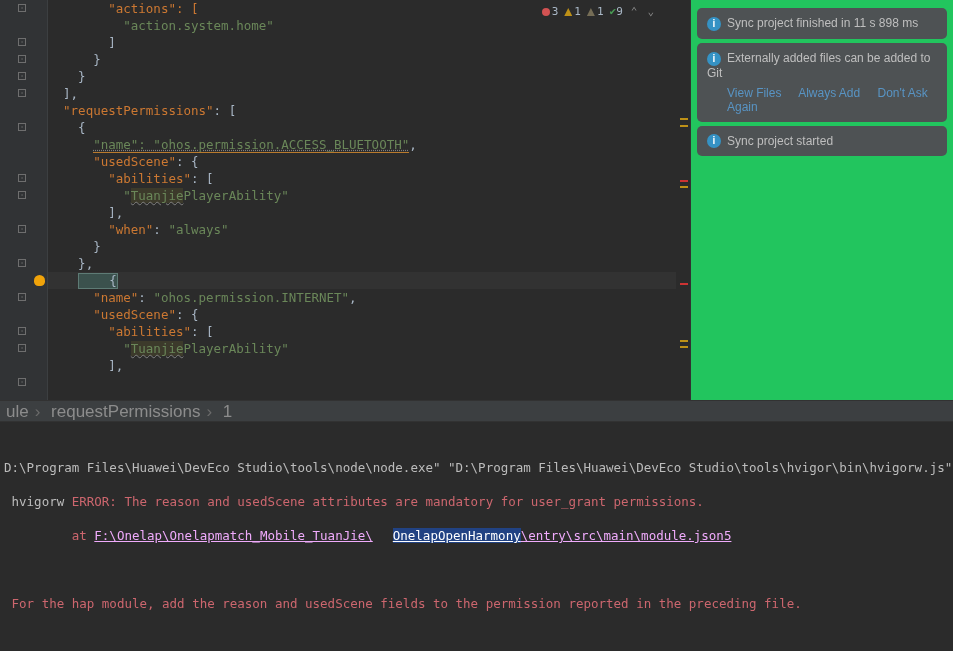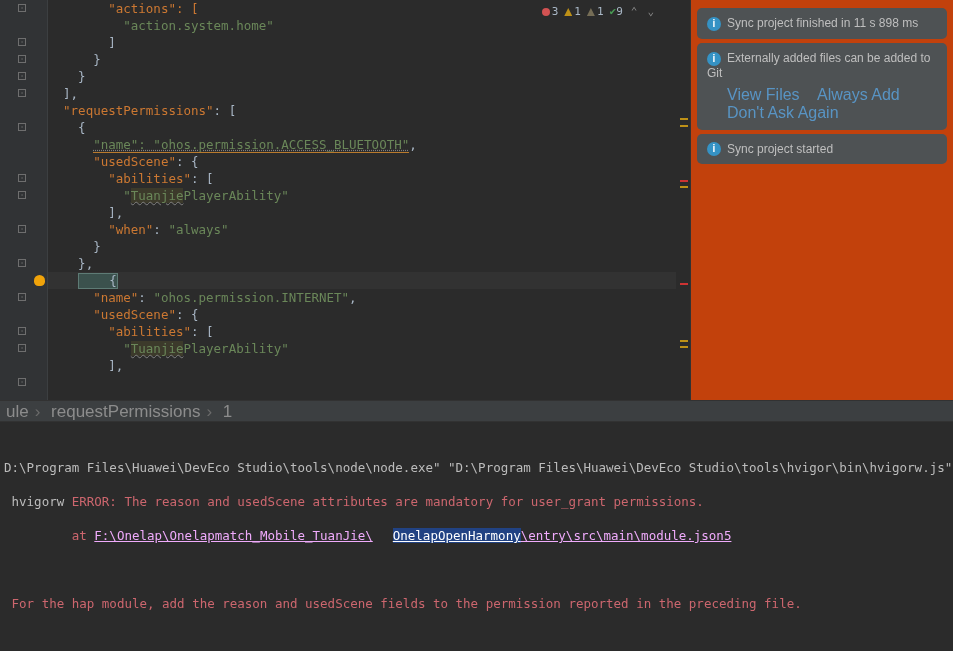--- a/index.html
+++ b/index.html
@@ -113,21 +113,21 @@
   }
   .sm-warn{ background:#be9117;}
   .sm-err{ background:#cc3333;}
 
   .notifications {
     position: absolute;
     right: 0;
     top: 0;
     width: 263px;
     height: 400px;
-    background: #c2410c;
+    background: #22c55e;
     border-left: 1px solid #323232;
     padding: 4px 0 0 0;
   }
   .notif {
     background: #4e5254;
     margin: 4px 6px;
     border-radius: 5px;
     padding: 8px 10px 8px 10px;
     font-family: "Segoe UI", sans-serif;
     font-size: 12px;
@@ -141,21 +141,21 @@
     background:#3592c4;
     color:#fff;
     font-weight:bold;
     font-size:10px;
     text-align:center;
     line-height:14px;
     margin-right:6px;
     vertical-align:middle;
   }
   .notif-links { margin-top:6px; padding-left:20px; }
-  .notif-links span { color:#5894c4; margin-right:14px; cursor:pointer; font-size:16px;}
+  .notif-links span { color:#5894c4; margin-right:14px; cursor:pointer; font-size:12px;}
 
   .breadcrumb {
     position: absolute;
     left: 0;
     top: 400px;
     width: 953px;
     height: 22px;
     background: #3c3f41;
     border-top:1px solid #323232;
     border-bottom:1px solid #323232;

